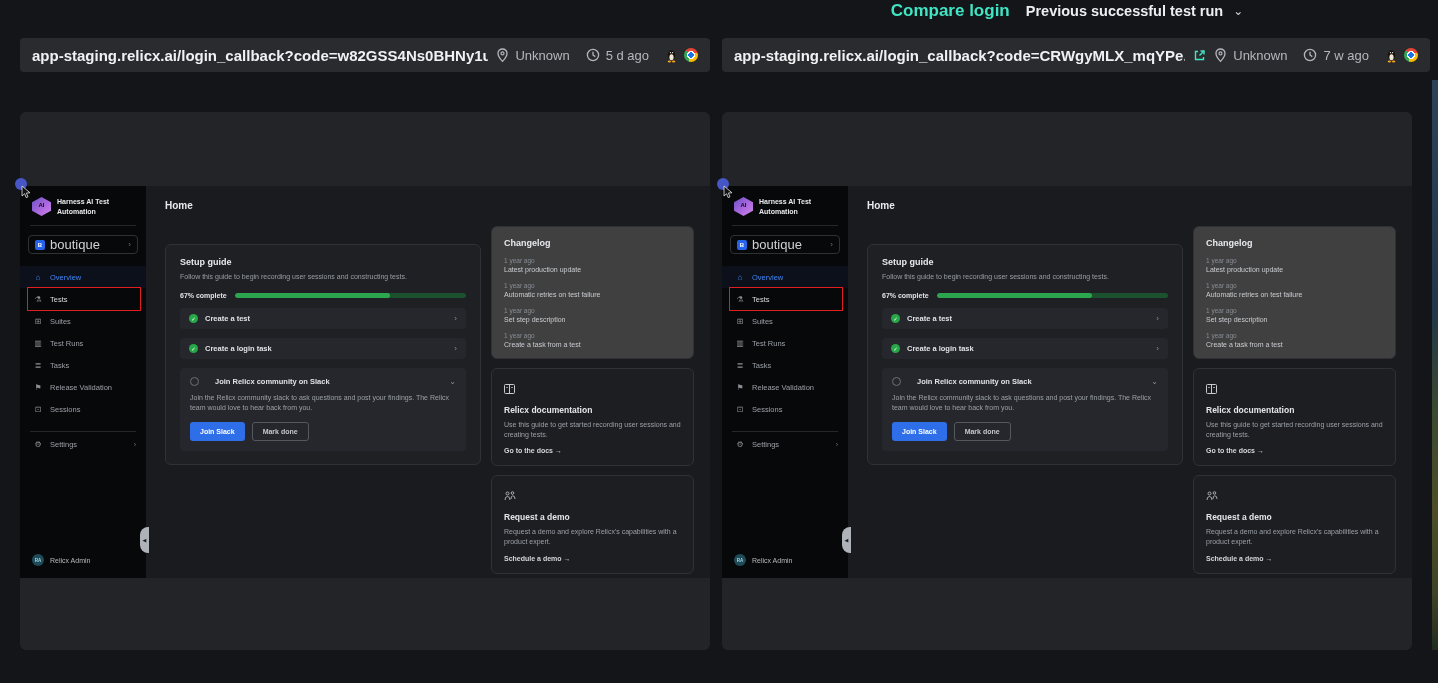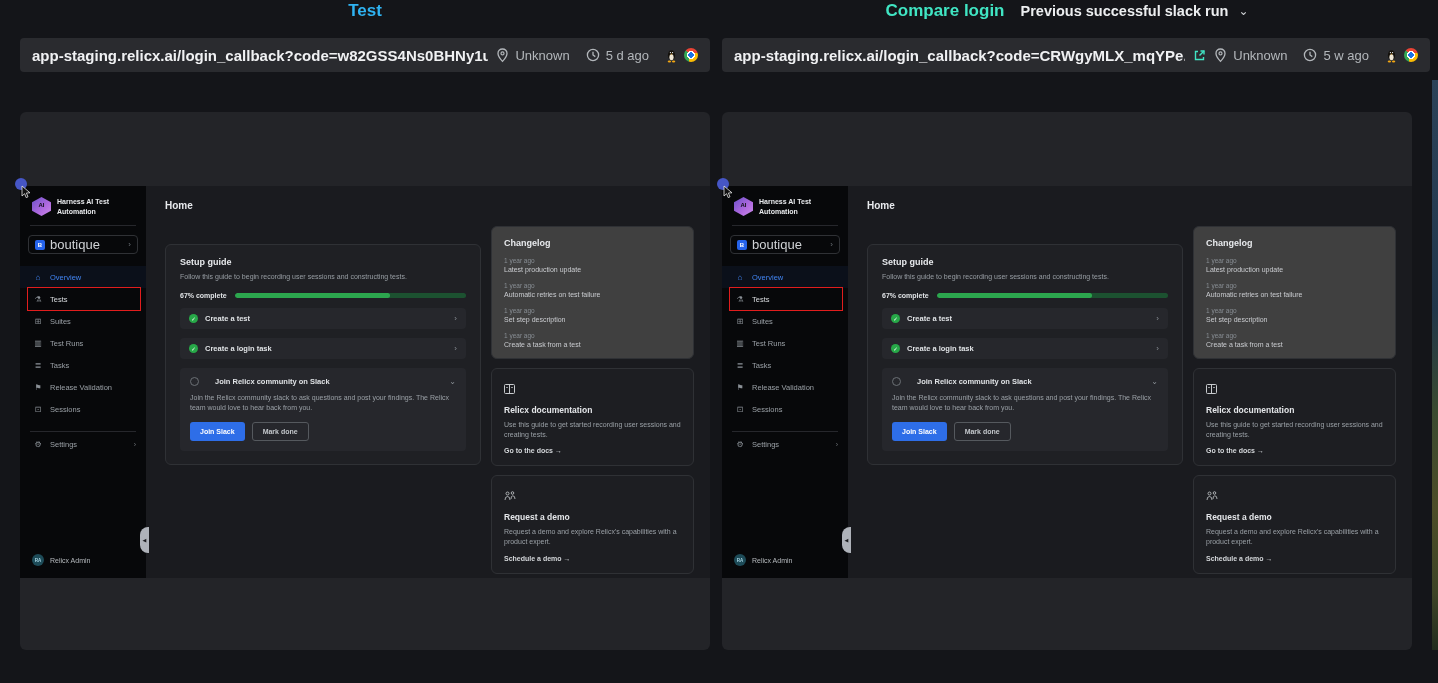--- a/index.html
+++ b/index.html
@@ -135,25 +135,24 @@
   .edge-sliver { position:absolute; right:0; top:80px; width:6px; height:570px;
       background:linear-gradient(180deg,#2c4258 0%,#263c52 22%,#21364a 40%,
                  #3a4a30 58%,#4d4d28 75%,#3e4426 90%,#222c1e 100%); }
 </style>
 </head>
 <body>
 
 <div class="stage">
 
   <div class="top-titles">
-    <div class="title-left" style="color: rgb(47, 179, 242);">Test</div>
     <div class="title-right">
       <span class="compare-label" style="color: rgb(64, 229, 195);">Compare login</span>
       <span class="compare-select">
-        <span class="compare-value">Previous successful slack run</span>
+        <span class="compare-value">Previous successful test run</span>
         <span class="chev-down">⌄</span>
       </span>
     </div>
   </div>
 
   <div class="url-bar left">
     <span class="url-text">app-staging.relicx.ai/login_callback?code=w82GSS4Ns0BHNy1uj...</span>
     <span class="url-meta">
       <span class="mini-icon">
         <svg width="13" height="15" viewBox="0 0 13 15">
@@ -203,21 +202,21 @@
           </svg>
       </span>
       <span class="meta-txt">Unknown</span>
       <span class="gap-sp"></span>
       <span class="mini-icon">
         <svg width="14" height="14" viewBox="0 0 14 14">
             <circle cx="7" cy="7" r="5.6" fill="none" stroke="#b3b7bb" stroke-width="1.3"></circle>
             <path d="M7 3.8 V7 L9.3 8.6" fill="none" stroke="#b3b7bb" stroke-width="1.3"></path>
           </svg>
       </span>
-      <span class="meta-txt">5 w ago</span>
+      <span class="meta-txt">7 w ago</span>
       <span class="gap-sp"></span>
       <span class="mini-icon">
         <svg width="13" height="15" viewBox="0 0 13 15">
             <ellipse cx="6.5" cy="7.2" rx="3.6" ry="5" fill="#14110c"></ellipse>
             <ellipse cx="6.5" cy="9.3" rx="2.1" ry="3" fill="#efe7d6"></ellipse>
             <circle cx="5.4" cy="4.6" r="0.6" fill="#fff"></circle>
             <circle cx="7.6" cy="4.6" r="0.6" fill="#fff"></circle>
             <path d="M5.6 5.7 L7.4 5.7 L6.5 6.8 Z" fill="#f3a713"></path>
             <ellipse cx="4.4" cy="13.4" rx="1.7" ry="1" fill="#f3a713"></ellipse>
             <ellipse cx="8.6" cy="13.4" rx="1.7" ry="1" fill="#f3a713"></ellipse>

